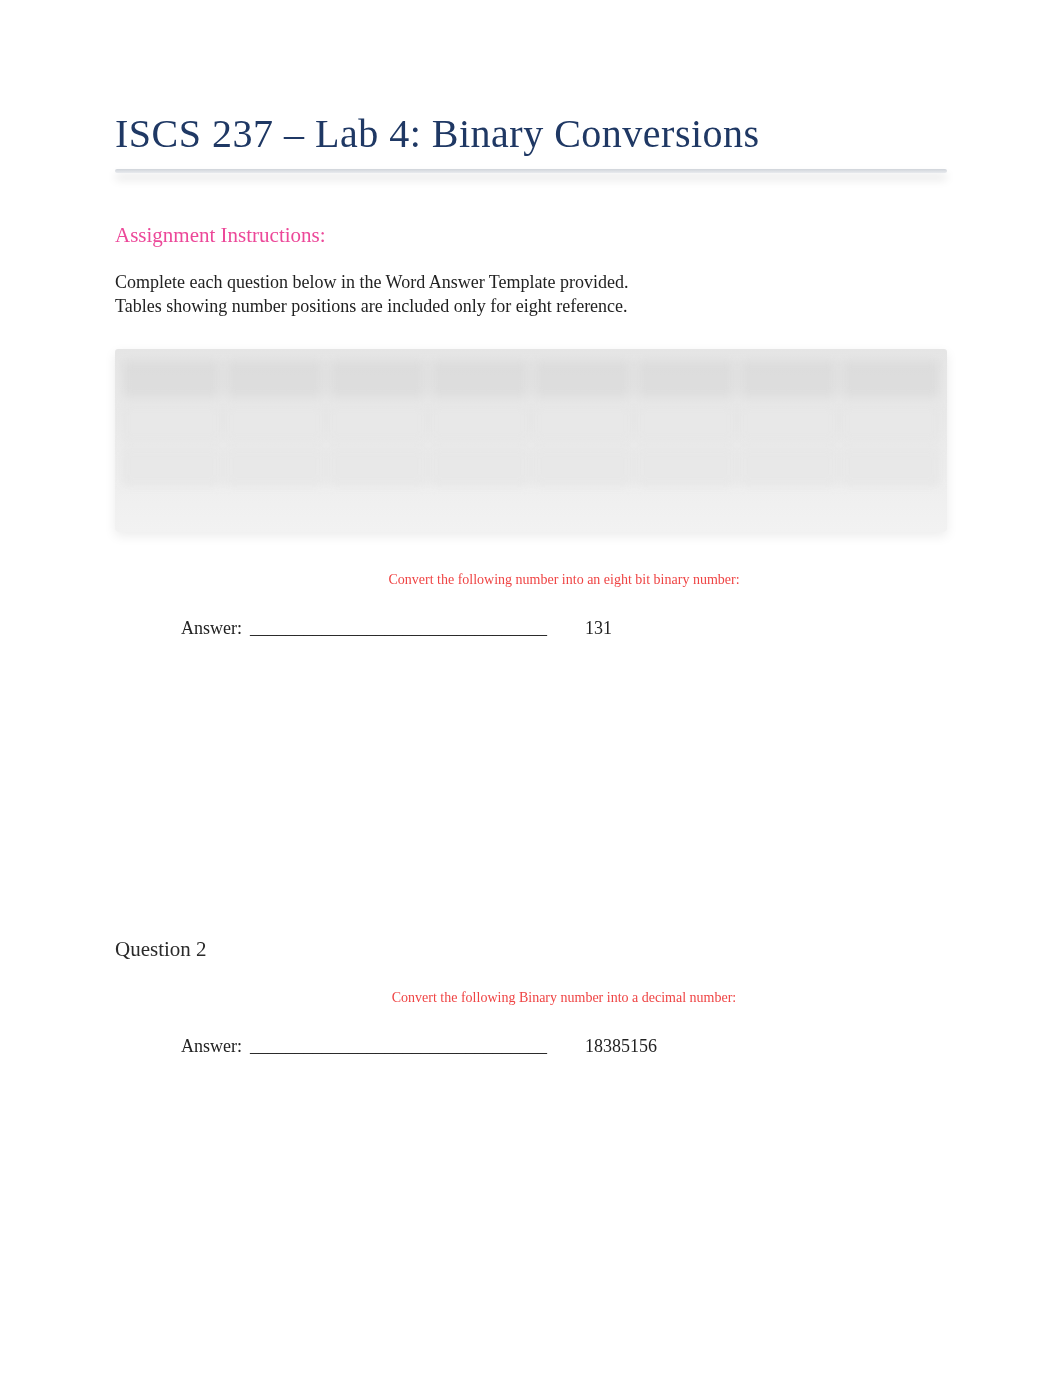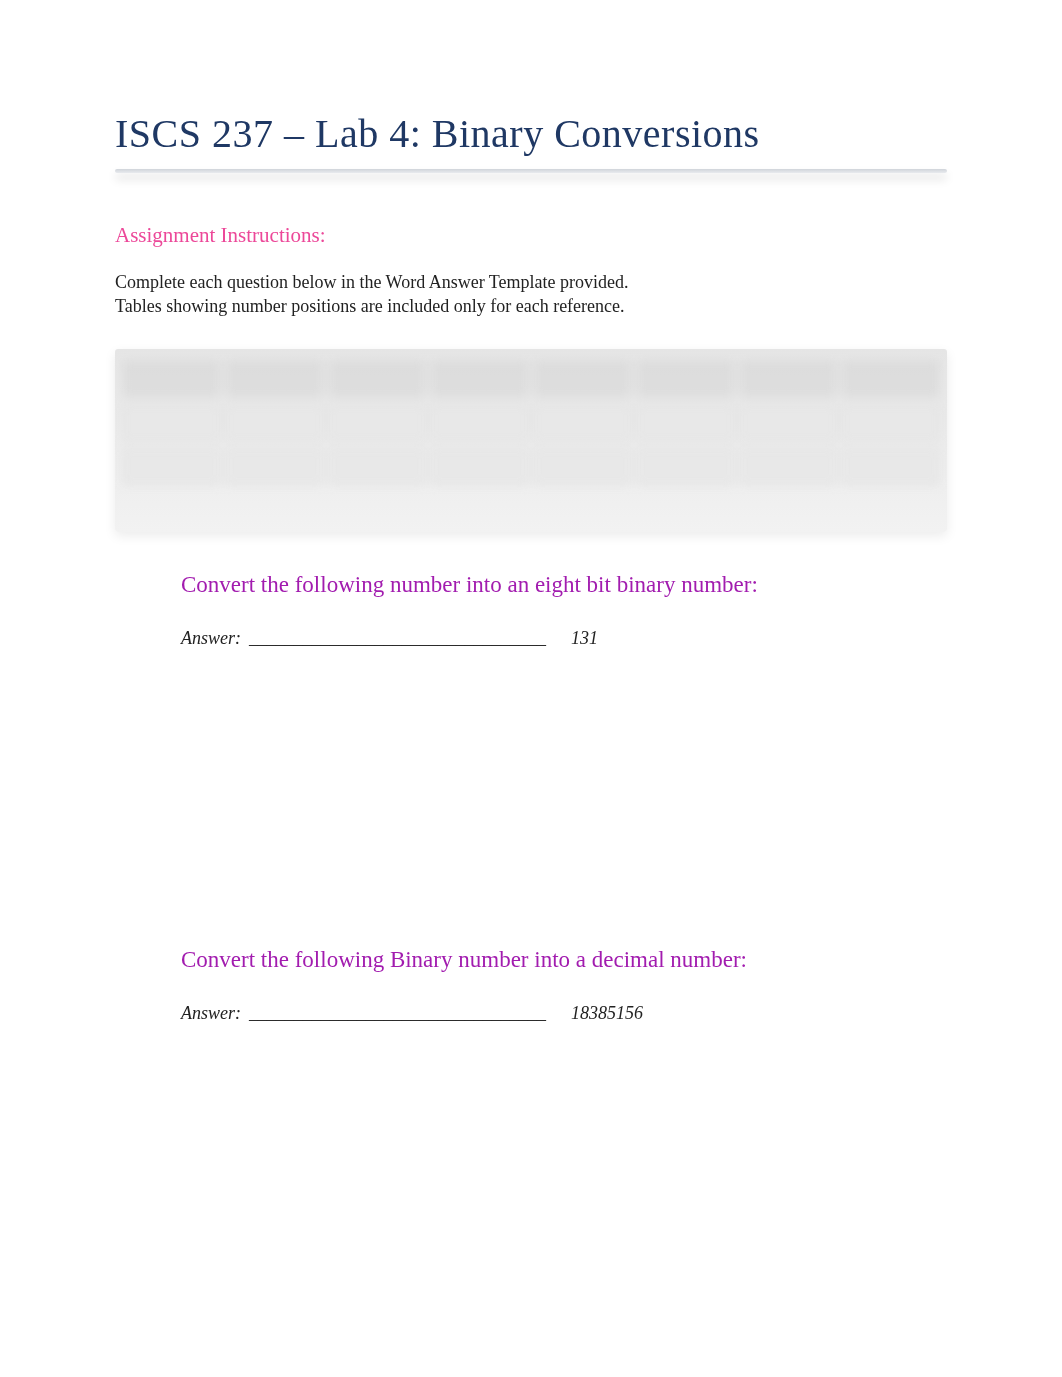--- a/index.html
+++ b/index.html
@@ -84,61 +84,61 @@
     
     .question-block {
       margin-bottom: 28px;
     }
     
     .question-content {
       padding-left: 66px;
     }
     
     .question-prompt {
-      font-size: 23px;
-      color: #a21caf;
+      font-size: 14px;
+      color: #ef4444;
       margin-bottom: 30px;
+      text-align: center;
     }
     
     .answer-row {
       display: flex;
       align-items: center;
       font-size: 18px;
       color: #222;
-      font-style: italic;
     }
     
     .answer-label {
       margin-right: 8px;
     }
     
     .answer-blank {
       letter-spacing: 0;
-      margin-right: 17px;
+      margin-right: 30px;
     }
     
     .answer-value {
       margin-left: 8px;
     }
     
     .question-spacer {
       height: 270px;
     }
   </style>
 </head>
 <body>
 
 <h1 class="page-title">ISCS 237 – Lab 4: Binary Conversions</h1>
 <div class="title-underline"></div>
 
 <h2 class="section-heading">Assignment Instructions:</h2>
 
 <div class="instructions-text">
   <div>Complete each question below in the Word Answer Template provided.</div>
-  <div>Tables showing number positions are included only for each reference.</div>
+  <div>Tables showing number positions are included only for eight reference.</div>
 </div>
 
 <div class="table-wrapper">
   <table class="reference-table">
     <tbody>
         <tr>
       <td></td>
       <td></td>
       <td></td>
       <td></td>
@@ -178,20 +178,21 @@
       <span class="answer-label">Answer:</span>
       <span class="answer-blank">_________________________________</span>
       <span class="answer-value">131</span>
     </div>
   </div>
 </div>
 
 <div class="question-spacer"></div>
 
 <div class="question-block">
+  <h3 class="question-heading">Question 2</h3>
   <div class="question-content">
     <div class="question-prompt">Convert the following Binary number into a decimal number:</div>
     <div class="answer-row">
       <span class="answer-label">Answer:</span>
       <span class="answer-blank">_________________________________</span>
       <span class="answer-value">18385156</span>
     </div>
   </div>
 </div>
 

